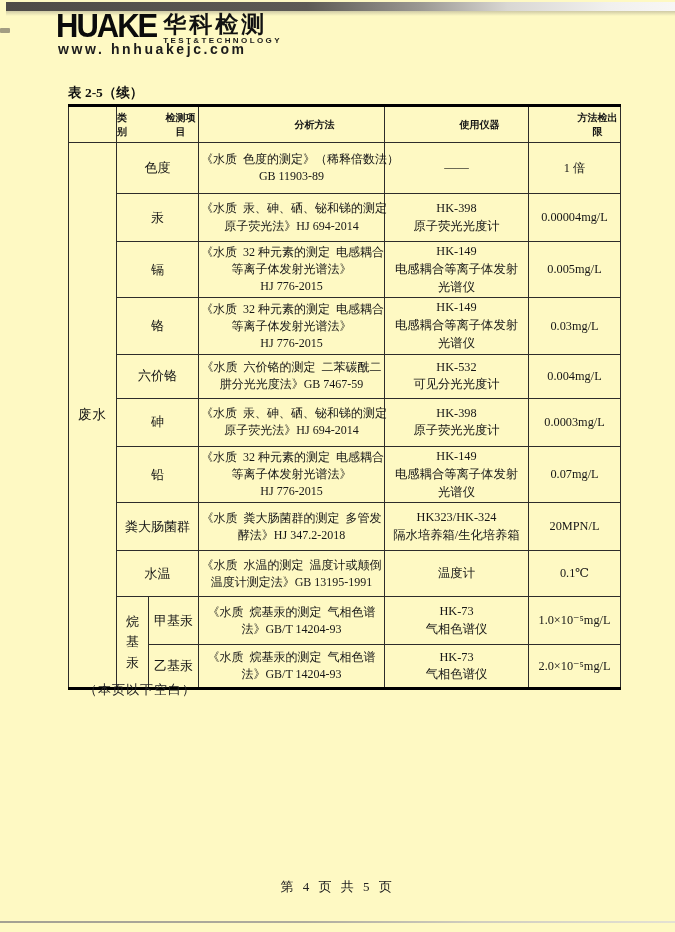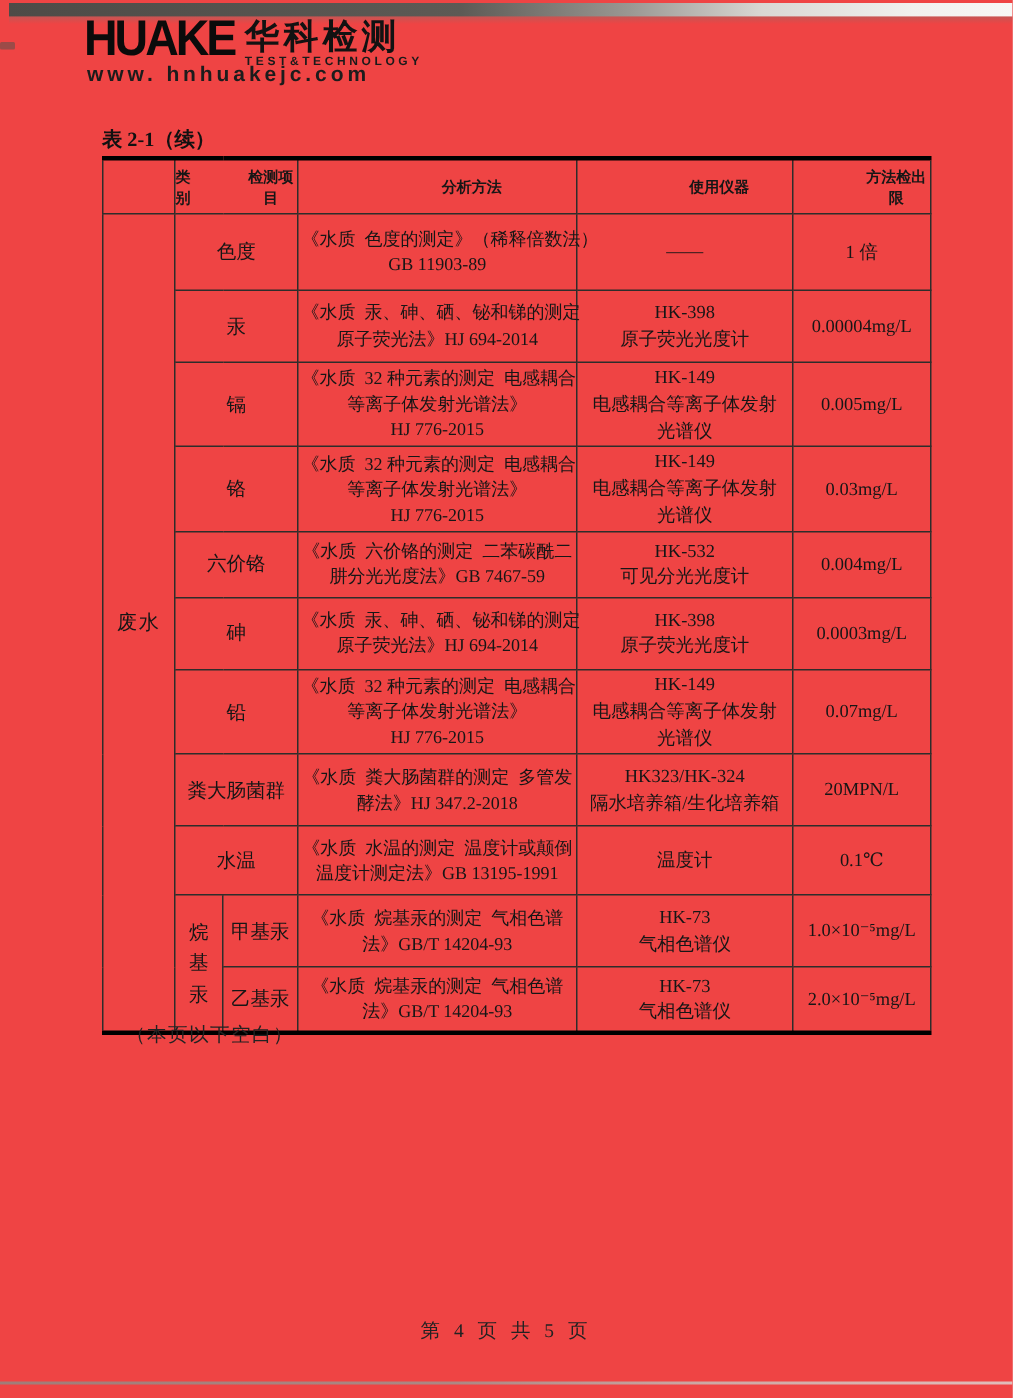--- a/index.html
+++ b/index.html
@@ -5,21 +5,21 @@
   * { margin: 0; padding: 0; box-sizing: border-box; }
   html, body { width: 675px; height: 932px; }
   body {
     background: #e9e8e5;
     font-family: "Liberation Serif", "DejaVu Serif", serif;
     color: #161616;
   }
   .page {
     position: relative;
     width: 675px; height: 932px;
-    background: #ef4444;
+    background: #fef9c3;
     overflow: hidden;
   }
   
   .scan-top-band {
     position: absolute; top: 2px; left: 6px; right: 0; height: 9px;
     background: linear-gradient(to right, #4e4b47 0%, #5d5a55 45%, #9b9893 62%, #d9d7d3 75%, #f1f0ee 90%, #f8f7f5 100%);
   }
   .scan-top-fade {
     position: absolute; top: 11px; left: 6px; right: 0; height: 5px;
     background: linear-gradient(to bottom, rgba(120,117,112,0.35), rgba(120,117,112,0));
@@ -97,21 +97,21 @@
 
   <div class="logo-row">
     <div class="logo-huake">HUAKE</div>
     <div class="logo-right">
       <div class="logo-cn">华科检测</div>
       <div class="logo-sub">TEST&amp;TECHNOLOGY</div>
     </div>
   </div>
   <div class="website">www. hnhuakejc.com</div>
 
-  <div class="table-caption">表 2-1（续）</div>
+  <div class="table-caption">表 2-5（续）</div>
 
   <table class="methods">
     <colgroup>
       <col style="width:48px">
         <col style="width:32px">
         <col style="width:50px">
       <col style="width:186px">
         <col style="width:144px">
         <col style="width:92px">
     </colgroup>

